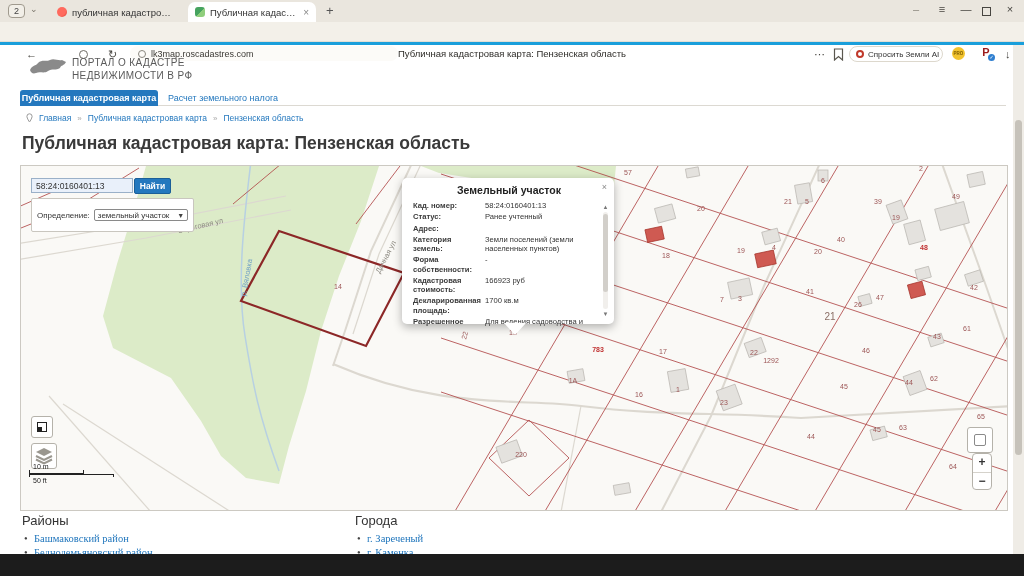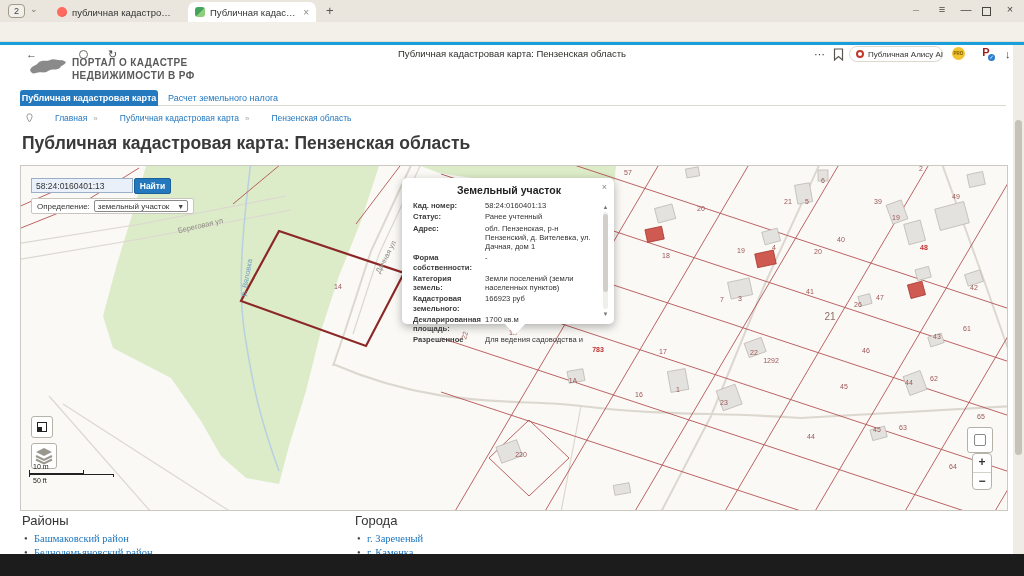--- a/index.html
+++ b/index.html
@@ -39,44 +39,44 @@
   #probadge { left:952px; top:25px; width:13px; height:13px; border-radius:50%; background:#f2c32e;
     font-size:4.5px; font-weight:bold; color:#7a5b00; text-align:center; line-height:13px; }
   #rbadge { left:979px; top:24px; width:14px; height:14px; font-size:11px; font-weight:bold; color:#9c1c1c; text-align:center; }
   #rcheck { left:988px; top:32px; width:7px; height:7px; background:#2f7fd0; border-radius:50%;
     color:#fff; font-size:5px; line-height:7px; text-align:center; }
 
   #blueline { left:0; top:42px; width:1024px; height:3px; background:#1a9fdb; }
 
   
   #logo-map { left:28px; top:54px; }
-  #logo-text { left:72px; top:56px; font-size:10px; font-weight:bold; color:#5a5a5a; letter-spacing:.4px; line-height:13px; }
+  #logo-text { left:72px; top:56px; font-size:10px; font-weight:normal; color:#5a5a5a; letter-spacing:.4px; line-height:13px; }
   #navrow-line { left:20px; top:105px; width:986px; height:1px; background:#dcd9d2; }
   #nav-tab-active { left:20px; top:90px; width:138px; height:16px; background:#2478be; border-radius:3px 3px 0 0;
     color:#fff; font-size:9px; font-weight:bold; text-align:center; line-height:16px; }
   #nav-link { left:168px; top:93px; font-size:9px; color:#2478be; }
   #breadcrumb { left:26px; top:113px; display:flex; align-items:center; gap:6px; font-size:8.5px; }
-  #breadcrumb .bc-link { color:#2478be;margin-left:16px; }
+  #breadcrumb .bc-link { color:#2478be; }
   #breadcrumb .bc-sep { color:#aaa; font-size:8px; }
   #page-title { left:22px; top:133px; font-size:17.5px; font-weight:bold; color:#3a3a3a; }
 
   
   #map { left:20px; top:165px; width:988px; height:346px; border:1px solid #ccc9c2; background:#faf9f6; overflow:hidden; }
   #mapsvg { position:absolute; left:0; top:0; }
   .plabel { font-size:7px; fill:#9c5555; text-anchor:middle; }
   .plabel.red { fill:#c03232; font-weight:bold; }
   .plabel.big { font-size:10px; fill:#8b6f66; }
   .street { font-size:7.5px; fill:#8f8c84; text-anchor:middle; }
   .street.river { fill:#6f9fc4; }
 
   #searchbox { left:10px; top:12px; width:102px; height:15px; background:#e9f0fa; border:1px solid #9ab0c8;
     font-size:8.5px; color:#333; padding:0 4px; line-height:13px; }
   #searchbtn { left:113px; top:12px; width:37px; height:16px; background:#2478be; border:1px solid #1b5f98;
     border-radius:2px; color:#fff; font-size:8.5px; font-weight:bold; text-align:center; line-height:14px; }
-  #filterbox { left:10px; top:32px; height:16px; background:#fff; border:1px solid #c9c6bf; border-radius:2px;
+  #filterbox { left:10px; top:32px; height:34px; background:#fff; border:1px solid #c9c6bf; border-radius:2px;
     display:flex; align-items:center; gap:4px; padding:0 5px; }
   #filterlabel { font-size:8px; color:#333; }
   #filterselect { height:12px; border:1px solid #8a8a8a; border-radius:2px; background:#fff;
     font-size:8px; color:#333; padding:0 3px; display:flex; align-items:center; gap:8px; }
   #filterselect .chev { font-size:7px; color:#444; }
 
   .mapbtn { background:#fff; border:1px solid #b5b2aa; border-radius:3px; display:flex; align-items:center; justify-content:center; }
   #btn-extent { left:10px; top:250px; width:22px; height:22px; }
   #btn-extent .sq { width:10px; height:10px; border:1.6px solid #222; position:relative; }
   #btn-extent .sq::after { content:""; position:absolute; left:-1px; bottom:-1px; width:5px; height:5px; background:#222; }
@@ -145,28 +145,32 @@
     <div class="winbtn abs" style="left:934px;">≡</div>
     <div class="winbtn abs" style="left:958px;">—</div>
     <div id="chrome-restore" class="abs" style="left:982px;"></div>
     <div class="winbtn abs" style="left:1002px;">×</div>
   </div>
 
   <div id="urlbar" class="abs">
     <div class="navglyph abs" style="left:26px;">←</div>
     <div class="abs" style="left:79px;top:28px;width:9px;height:9px;border:1.4px solid #6e6b64;border-radius:50%;"></div>
     <div class="navglyph abs" style="left:108px;">↻</div>
+    <div id="urlpill" class="abs">
+      <span id="siteicon"></span>
+      <span id="urltext">lk3map.roscadastres.com</span>
+    </div>
     <div id="wintitle" class="abs">Публичная кадастровая карта: Пензенская область</div>
     <div class="navglyph abs" style="left:814px;">⋯</div>
     <svg class="abs" style="left:833px;top:26px;" width="11" height="13">
       <path d="M1.5,1 h8 v11 l-4,-3.4 L1.5,12 Z" fill="none" stroke="#5a574f" stroke-width="1.2"></path>
     </svg>
     <div id="alicepill" class="abs">
       <span id="alicering"></span>
-      <span id="alicetext">Публичная Алису AI</span>
+      <span id="alicetext">Спросить Земли AI</span>
     </div>
     <div id="probadge" class="abs">PRO</div>
     <div id="rbadge" class="abs">Р</div>
     <div id="rcheck" class="abs">✓</div>
     <div class="navglyph abs" style="left:1005px;">↓</div>
   </div>
 
   <div id="blueline" class="abs"></div>
 
   <svg id="logo-map" class="abs" width="40" height="28" viewBox="0 0 40 28">
@@ -363,32 +367,31 @@
           <div class="prow">
             <span class="plbl">Кад. номер:</span>
             <span class="pval">58:24:0160401:13</span>
           </div>
           <div class="prow">
             <span class="plbl">Статус:</span>
             <span class="pval">Ранее учтенный</span>
           </div>
           <div class="prow">
             <span class="plbl">Адрес:</span>
-            <span class="pval">обл. Пензенская, р-н Пензенский, д. Вителевка, ул. Дачная, дом 1</span>
+          </div>
+          <div class="prow">
+            <span class="plbl">Категория земель:</span>
+            <span class="pval">Земли поселений (земли населенных пунктов)</span>
           </div>
           <div class="prow">
             <span class="plbl">Форма собственности:</span>
             <span class="pval">-</span>
           </div>
           <div class="prow">
-            <span class="plbl">Категория земель:</span>
-            <span class="pval">Земли поселений (земли населенных пунктов)</span>
-          </div>
-          <div class="prow">
-            <span class="plbl">Кадастровая земельного:</span>
+            <span class="plbl">Кадастровая стоимость:</span>
             <span class="pval">166923 руб</span>
           </div>
           <div class="prow">
             <span class="plbl">Декларированная площадь:</span>
             <span class="pval">1700 кв.м</span>
           </div>
           <div class="prow">
             <span class="plbl">Разрешенное</span>
             <span class="pval">Для ведения садоводства и</span>
           </div>

